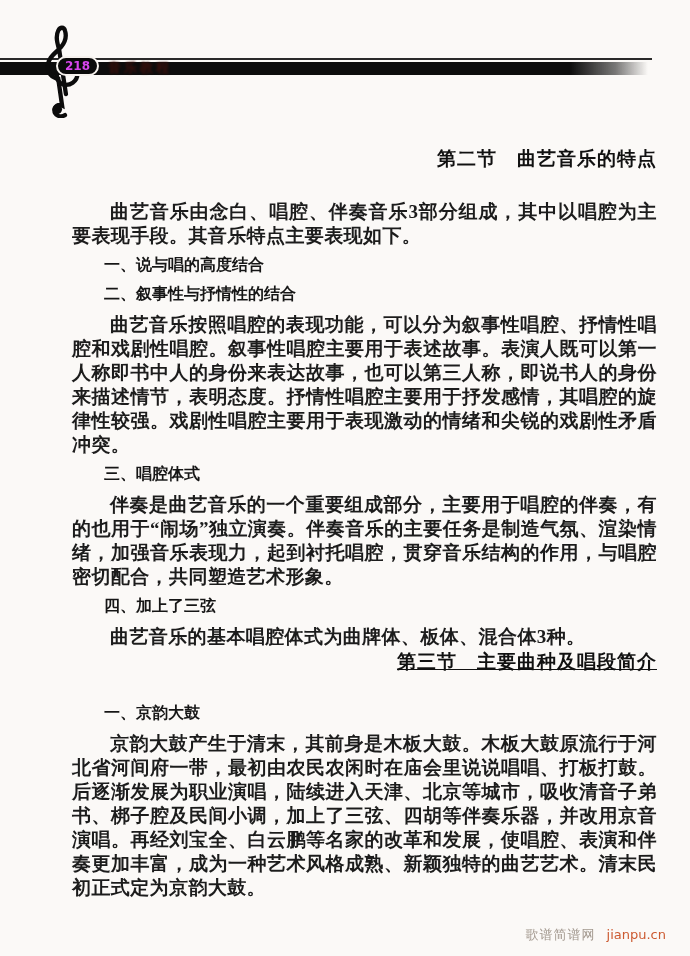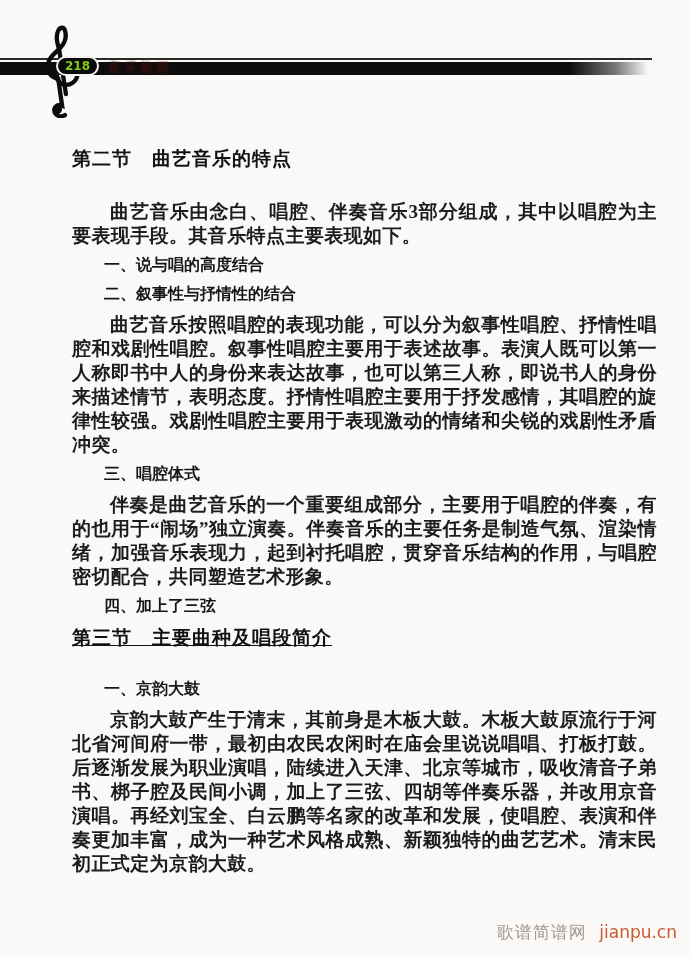--- a/index.html
+++ b/index.html
@@ -12,48 +12,48 @@
   .hdr{position:absolute;top:0;left:0;width:100%;height:120px;}
   .hline{position:absolute;top:58px;left:0;width:652px;height:2px;background:#2a2a2a;}
   .hband{
     position:absolute;top:62px;left:0;width:648px;height:13px;
     background:linear-gradient(to right,#0d0d0d 0%,#0d0d0d 88%,rgba(13,13,13,.55) 95%,rgba(13,13,13,0) 100%);
     filter:blur(.4px);
   }
   .clef{position:absolute;left:44px;top:22px;width:40px;height:96px;}
   .pnum{
     position:absolute;left:56px;top:56px;z-index:3;
-    background:#0b0b0b;color:#84cc16;border:2px solid #f6f2ee;border-radius:11px;
+    background:#0b0b0b;color:#d946ef;border:2px solid #f6f2ee;border-radius:11px;
     font-family:"DejaVu Sans", sans-serif;font-weight:700;font-size:12px;
     padding:0 7px;line-height:16px;display:inline-block;
   }
   .hlabel{
     position:absolute;left:108px;top:59px;z-index:2;
     font-family:"DejaVu Sans", sans-serif;font-weight:700;font-size:13px;
     color:#40100c;letter-spacing:3px;filter:blur(1px);opacity:.85;
   }
   
   .content{padding:146px 33px 0 72px;}
   h1{
     font-family:"DejaVu Sans", sans-serif;font-size:19px;line-height:24px;
-    font-weight:700;text-align:left;margin:0 0 30px;color:#111;letter-spacing:1px;
+    font-weight:700;text-align:right;margin:0 0 30px;color:#111;letter-spacing:1px;
   }
   h1.second{margin-top:0;text-decoration:underline;}
   h2{
     font-family:Liberation Serif, serif;font-size:16px;line-height:20px;
     font-weight:700;margin:7px 0 9px;text-indent:2em;color:#161616;
   }
   p{
     font-size:19px;line-height:24px;font-weight:700;margin:0;
     text-align:justify;text-indent:2em;letter-spacing:.4px;color:#1c1c1c;
   }
   
   .wm{
-    position:absolute;right:13px;bottom:12px;
-    font-family:"DejaVu Sans", sans-serif;font-size:17px;font-weight:400;
+    position:absolute;right:24px;bottom:12px;
+    font-family:"DejaVu Sans", sans-serif;font-size:13px;font-weight:400;
     color:#a2988e;letter-spacing:1px;
   }
   .wm .wm-url{color:#cc5a31;margin-left:6px;letter-spacing:0;}
 </style>
 </head>
 <body>
 
 <div class="page">
 
   <div class="hdr">
@@ -75,20 +75,21 @@
 
     <h2>一、说与唱的高度结合</h2>
 
     <h2>二、叙事性与抒情性的结合</h2>
     <p>曲艺音乐按照唱腔的表现功能，可以分为叙事性唱腔、抒情性唱腔和戏剧性唱腔。叙事性唱腔主要用于表述故事。表演人既可以第一人称即书中人的身份来表达故事，也可以第三人称，即说书人的身份来描述情节，表明态度。抒情性唱腔主要用于抒发感情，其唱腔的旋律性较强。戏剧性唱腔主要用于表现激动的情绪和尖锐的戏剧性矛盾冲突。</p>
 
     <h2>三、唱腔体式</h2>
     <p>伴奏是曲艺音乐的一个重要组成部分，主要用于唱腔的伴奏，有的也用于“闹场”独立演奏。伴奏音乐的主要任务是制造气氛、渲染情绪，加强音乐表现力，起到衬托唱腔，贯穿音乐结构的作用，与唱腔密切配合，共同塑造艺术形象。</p>
 
     <h2>四、加上了三弦</h2>
+    <p>曲艺音乐的基本唱腔体式为曲牌体、板体、混合体3种。</p>
 
     <h1 class="second">第三节　主要曲种及唱段简介</h1>
 
     <h2>一、京韵大鼓</h2>
     <p>京韵大鼓产生于清末，其前身是木板大鼓。木板大鼓原流行于河北省河间府一带，最初由农民农闲时在庙会里说说唱唱、打板打鼓。后逐渐发展为职业演唱，陆续进入天津、北京等城市，吸收清音子弟书、梆子腔及民间小调，加上了三弦、四胡等伴奏乐器，并改用京音演唱。再经刘宝全、白云鹏等名家的改革和发展，使唱腔、表演和伴奏更加丰富，成为一种艺术风格成熟、新颖独特的曲艺艺术。清末民初正式定为京韵大鼓。</p>
 
   </div>
 
   <div class="wm">
     <span>歌谱简谱网</span>

